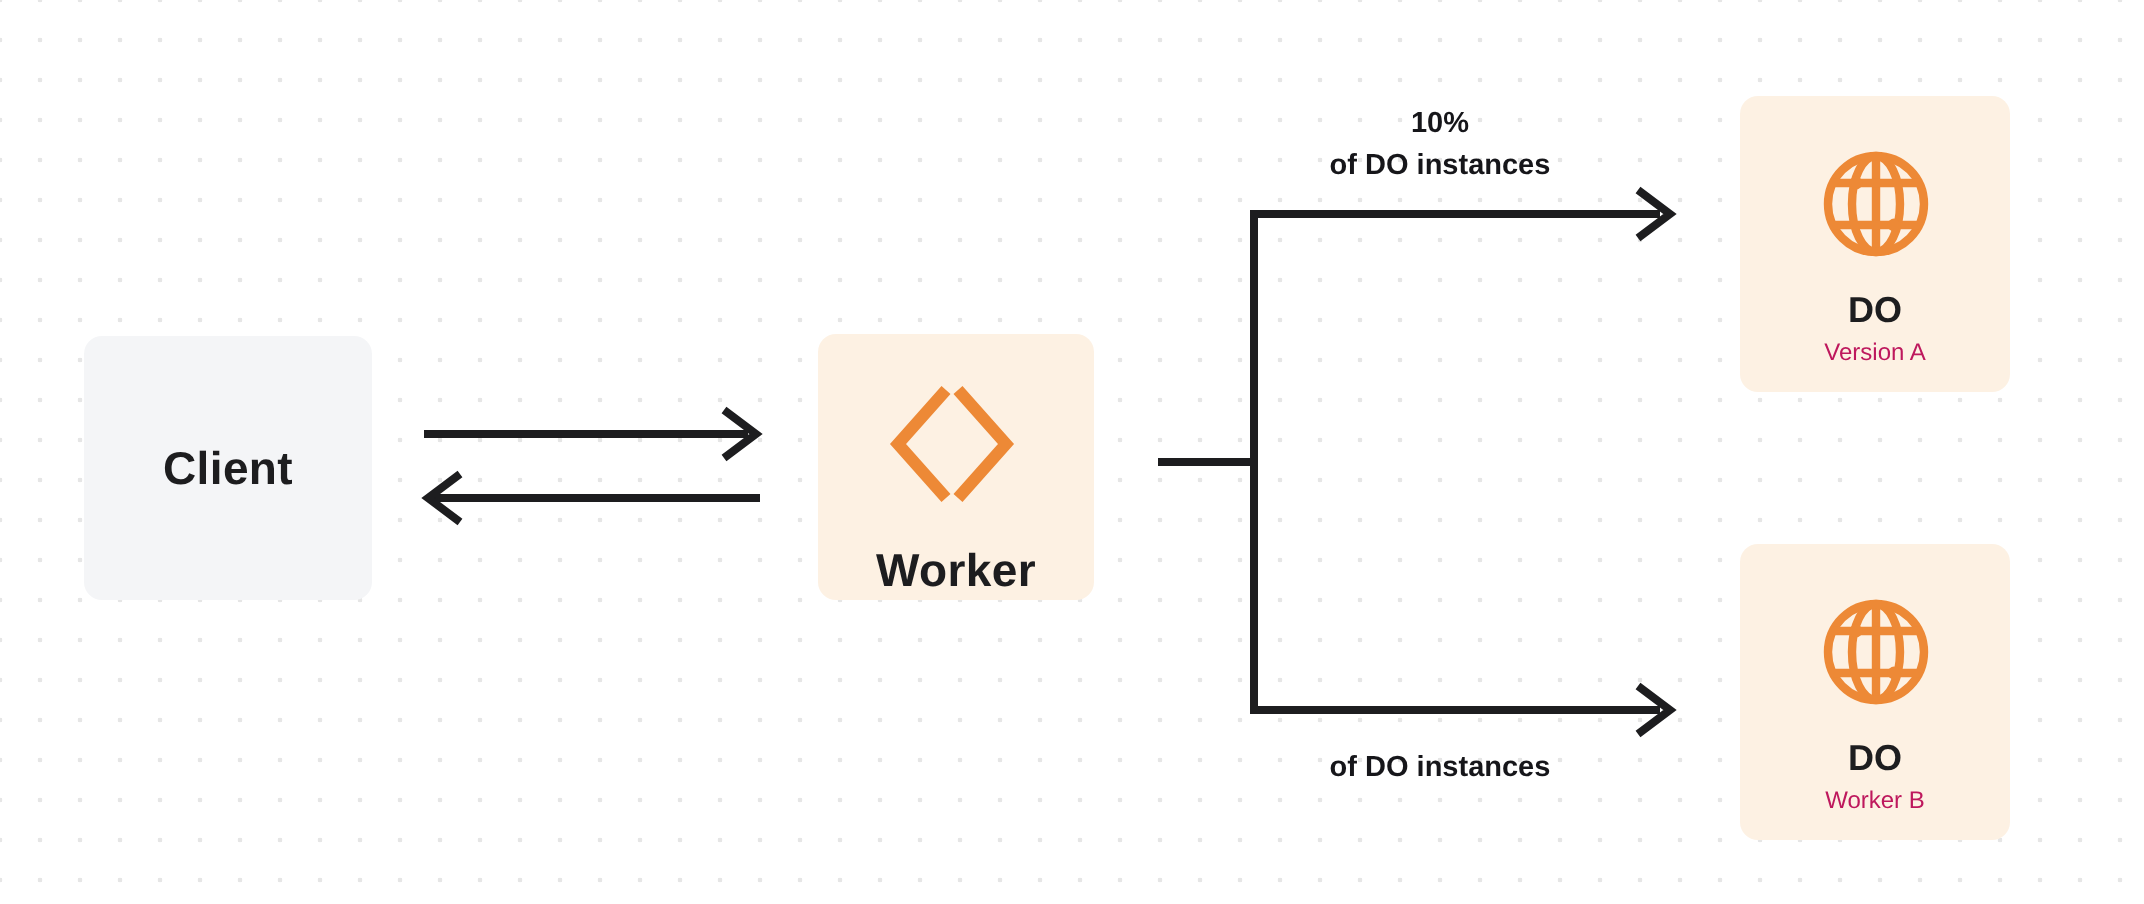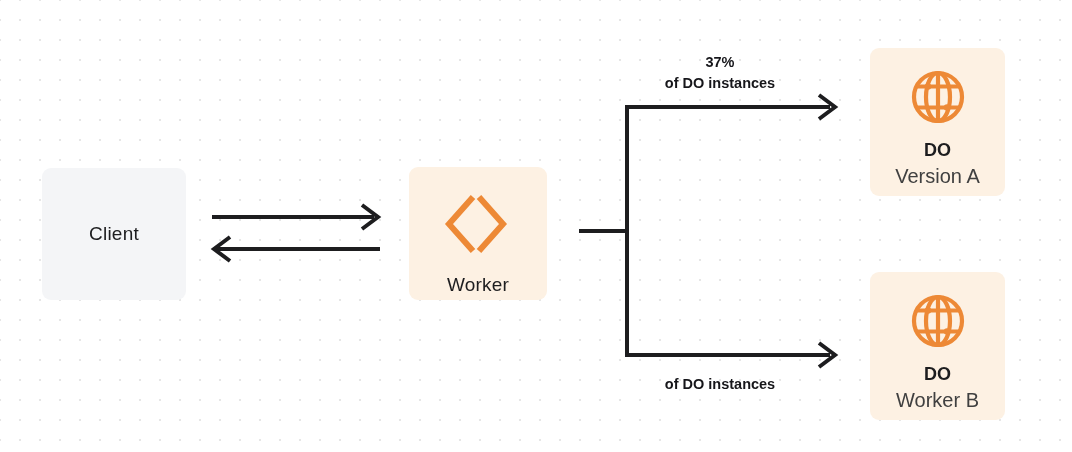--- a/index.html
+++ b/index.html
@@ -53,37 +53,37 @@
     left: 870px;
     width: 135px;
     height: 148px;
     background: #fdf1e3;
     padding-top: 4px;
   }
   .node-do-a { top: 48px; }
   .node-do-b { top: 272px; }
 
   .node-label {
-    font-size: 19px;
-    font-weight: normal;
+    font-size: 23px;
+    font-weight: bold;
     color: #1d1d1f;
     letter-spacing: 0.2px;
     line-height: 1.25;
   }
   .node-label-do {
     font-size: 18px;
     font-weight: bold;
     color: #1d1d1f;
     margin-top: 14px;
     line-height: 1.2;
   }
   .node-sublabel {
-    font-size: 20px;
+    font-size: 12px;
     font-weight: normal;
-    color: #404040;
+    color: #be185d;
     margin-top: 3px;
     line-height: 1.2;
   }
   .worker-label { margin-top: 18px; }
 
   .icon-worker {
     width: 72px;
     height: 62px;
     display: block;
   }
@@ -154,21 +154,21 @@
       <polyline points="819,95 835,107 819,119" fill="none" stroke="#1d1d1f" stroke-width="4" stroke-linecap="butt" stroke-linejoin="miter"></polyline>
     </g>
 
     <g>
       <line x1="625" y1="355" x2="830" y2="355" stroke="#1d1d1f" stroke-width="4" stroke-linecap="butt"></line>
       <polyline points="819,343 835,355 819,367" fill="none" stroke="#1d1d1f" stroke-width="4" stroke-linecap="butt" stroke-linejoin="miter"></polyline>
     </g>
   </svg>
 
   <div class="edge-label edge-label-top">
-    <span class="pct">37%</span>
+    <span class="pct">10%</span>
     <span class="sub">of DO instances</span>
   </div>
 
   <div class="edge-label edge-label-bottom">
     <span class="sub">of DO instances</span>
   </div>
 
   <div class="node node-client">
     <span class="node-label">Client</span>
   </div>

